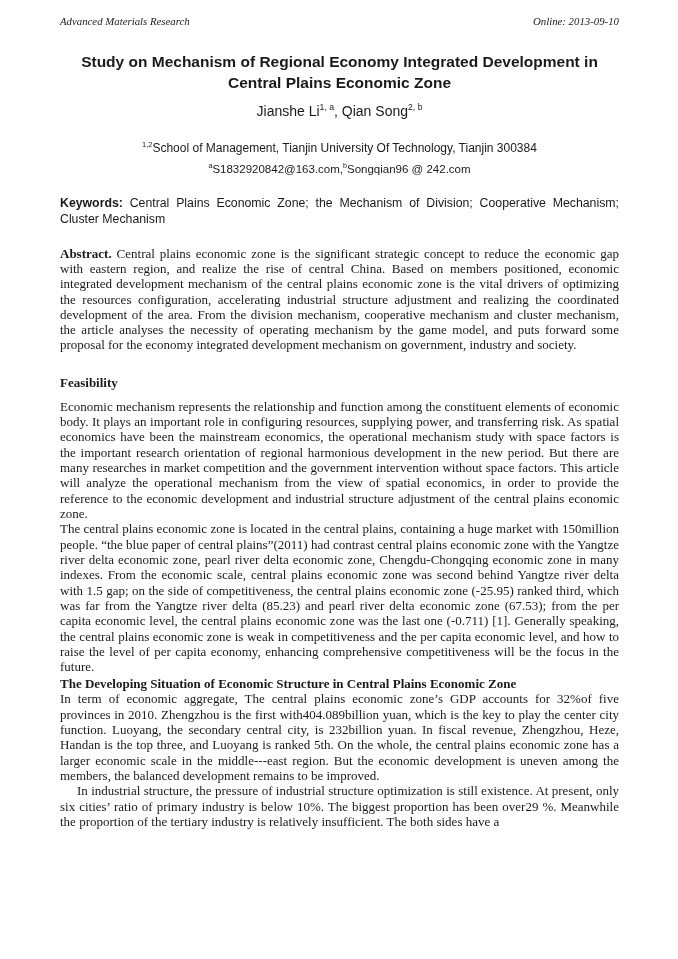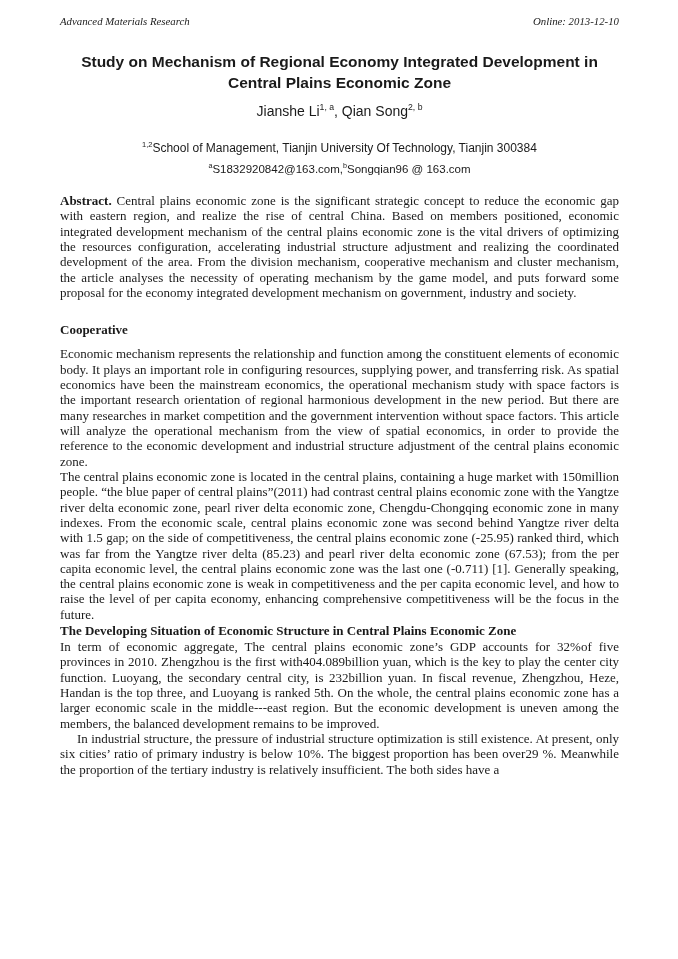--- a/index.html
+++ b/index.html
@@ -86,35 +86,36 @@
 </style>
 </head>
 <body>
 
 <div class="page">
 
   <div class="pub-header">
     <div class="pub-left">
       <div>Advanced Materials Research</div>
     </div>
-    <div class="pub-right">Online: 2013-12-10</div>
+    <div class="pub-right">Online: 2013-09-10</div>
   </div>
 
   <h1 class="title">Study on Mechanism of Regional Economy Integrated Development in Central Plains Economic Zone</h1>
 
   <div class="authors"><span>Jianshe Li</span><sup>1, a</sup><span>, </span><span>Qian Song</span><sup>2, b</sup></div>
 
   <div class="affiliation"><sup>1,2</sup><span>School of Management, Tianjin University Of Technology, Tianjin 300384</span></div>
 
-  <div class="emails"><sup>a</sup><span>S1832920842@163.com,</span><sup>b</sup><span>Songqian96 @ 163.com</span></div>
+  <div class="emails"><sup>a</sup><span>S1832920842@163.com,</span><sup>b</sup><span>Songqian96 @ 242.com</span></div>
 
+  <p class="keywords"><b>Keywords:</b> <span>Central Plains Economic Zone; the Mechanism of Division; Cooperative Mechanism; Cluster Mechanism</span></p>
 
   <p class="abstract"><b>Abstract.</b> <span>Central plains economic zone is the significant strategic concept to reduce the economic gap with eastern region, and realize the rise of central China. Based on members positioned, economic integrated development mechanism of the central plains economic zone is the vital drivers of optimizing the resources configuration, accelerating industrial structure adjustment and realizing the coordinated development of the area. From the division mechanism, cooperative mechanism and cluster mechanism, the article analyses the necessity of operating mechanism by the game model, and puts forward some proposal for the economy integrated development mechanism on government, industry and society.</span></p>
 
-  <h2 class="section-heading first">Cooperative</h2>
+  <h2 class="section-heading first">Feasibility</h2>
   <p class="para">Economic mechanism represents the relationship and function among the constituent elements of economic body. It plays an important role in configuring resources, supplying power, and transferring risk. As spatial economics have been the mainstream economics, the operational mechanism study with space factors is the important research orientation of regional harmonious development in the new period. But there are many researches in market competition and the government intervention without space factors. This article will analyze the operational mechanism from the view of spatial economics, in order to provide the reference to the economic development and industrial structure adjustment of the central plains economic zone.</p>
 
   <p class="para">The central plains economic zone is located in the central plains, containing a huge market with 150million people. “the blue paper of central plains”(2011) had contrast central plains economic zone with the Yangtze river delta economic zone, pearl river delta economic zone, Chengdu-Chongqing economic zone in many indexes. From the economic scale, central plains economic zone was second behind Yangtze river delta with 1.5 gap; on the side of competitiveness, the central plains economic zone (-25.95) ranked third, which was far from the Yangtze river delta (85.23) and pearl river delta economic zone (67.53); from the per capita economic level, the central plains economic zone was the last one (-0.711) [1]. Generally speaking, the central plains economic zone is weak in competitiveness and the per capita economic level, and how to raise the level of per capita economy, enhancing comprehensive competitiveness will be the focus in the future.</p>
 
   <h2 class="section-heading tight">The Developing Situation of Economic Structure in Central Plains Economic Zone</h2>
   <p class="para">In term of economic aggregate, The central plains economic zone’s GDP accounts for 32%of five provinces in 2010. Zhengzhou is the first with404.089billion yuan, which is the key to play the center city function. Luoyang, the secondary central city, is 232billion yuan. In fiscal revenue, Zhengzhou, Heze, Handan is the top three, and Luoyang is ranked 5th. On the whole, the central plains economic zone has a larger economic scale in the middle---east region. But the economic development is uneven among the members, the balanced development remains to be improved.</p>
   <p class="para indent">In industrial structure, the pressure of industrial structure optimization is still existence. At present, only six cities’ ratio of primary industry is below 10%. The biggest proportion has been over29 %. Meanwhile the proportion of the tertiary industry is relatively insufficient. The both sides have a</p>
 
 </div>
 

